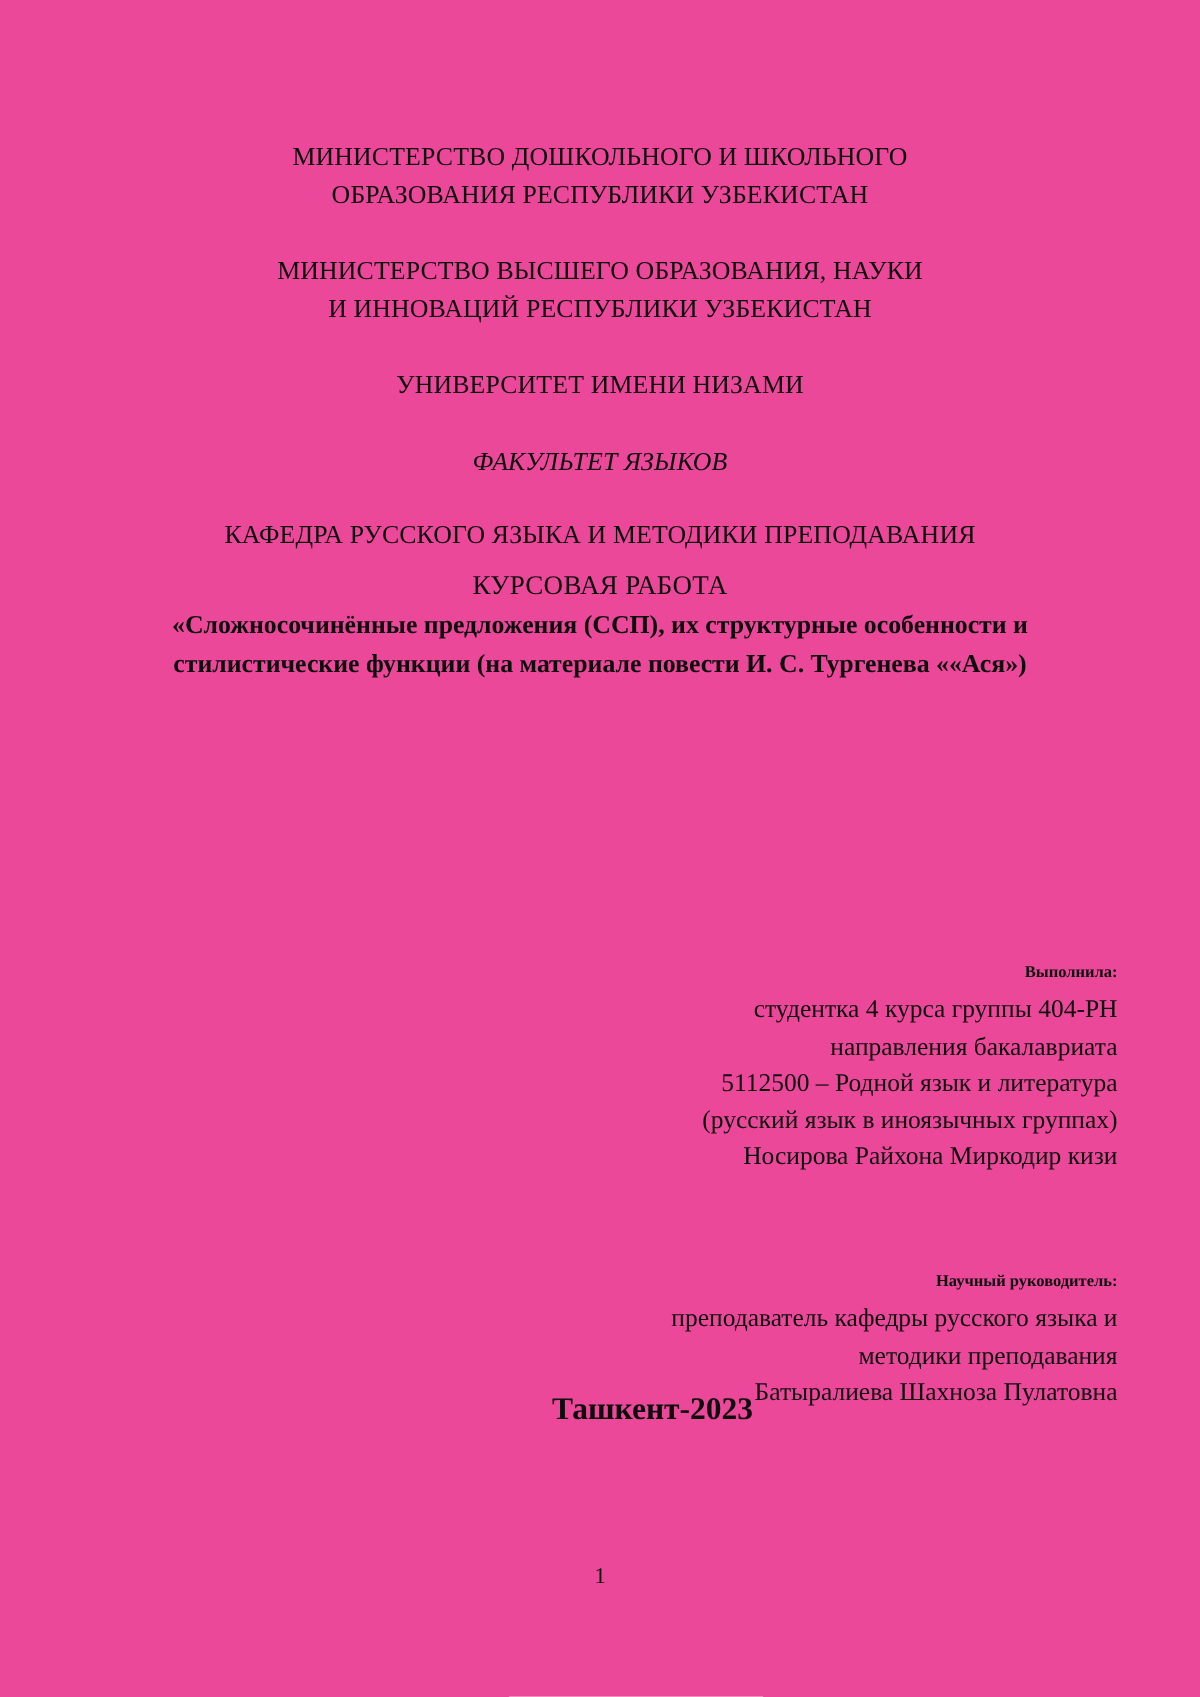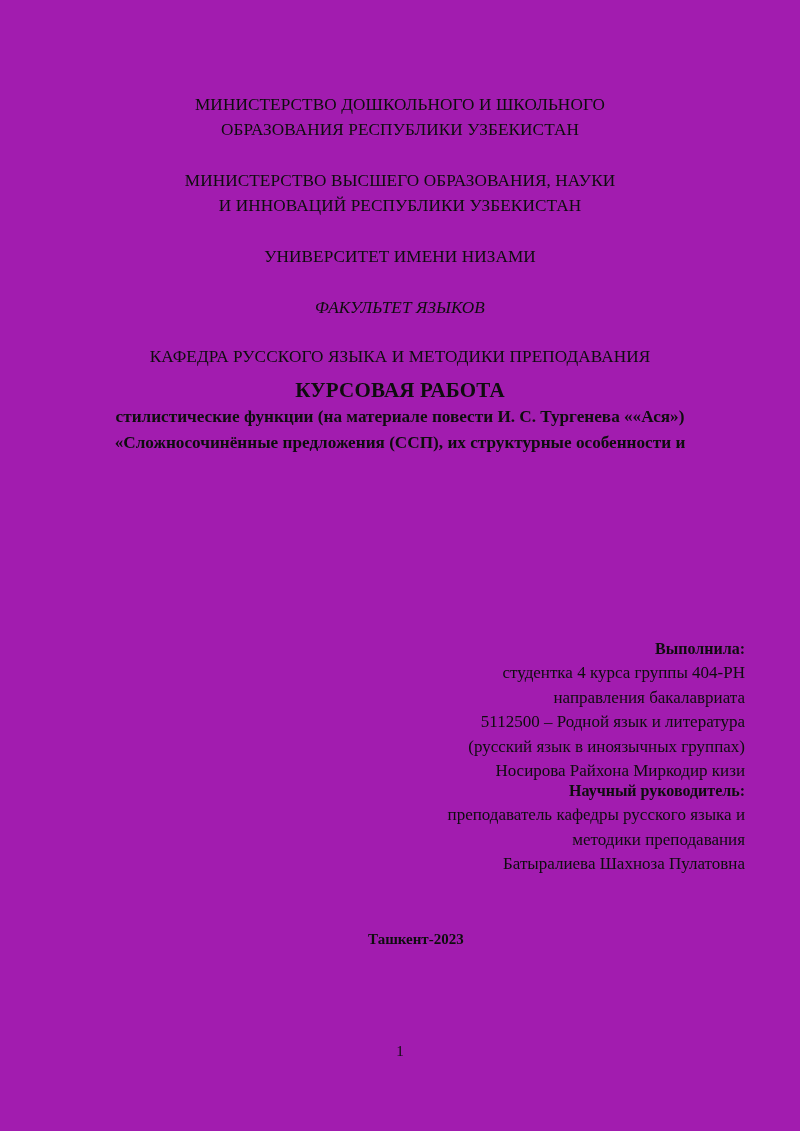--- a/index.html
+++ b/index.html
@@ -13,21 +13,21 @@
     height: 1131px;
     position: relative;
     font-family: "Liberation Serif", "DejaVu Serif", serif;
     color: #0d0d0d;
     overflow: hidden;
   }
 
   .page {
     position: absolute;
     inset: 0;
-    background: #a21caf;
+    background: #ec4899;
   }
 
   
   .org-block {
     position: absolute;
     left: 90px;
     right: 90px;
     top: 92px;
     text-align: center;
   }
@@ -53,22 +53,22 @@
 
   
   .work-block {
     position: absolute;
     left: 60px;
     right: 60px;
     top: 378px;
     text-align: center;
   }
   .work-type {
-    font-size: 21px;
-    font-weight: 700;
+    font-size: 18px;
+    font-weight: 400;
     line-height: 24px;
     letter-spacing: 0.2px;
   }
   .work-on-topic {
     font-size: 17px;
     font-weight: 400;
     line-height: 24px;
     margin-top: 1px;
   }
   .work-title {
@@ -83,45 +83,45 @@
   .author-block {
     position: absolute;
     right: 55px;
     top: 636px;
     text-align: right;
     width: 420px;
   }
   .supervisor-block {
     position: absolute;
     right: 55px;
-    top: 778px;
+    top: 842px;
     text-align: right;
     width: 420px;
   }
   .credit-head {
-    font-size: 16px;
+    font-size: 11px;
     font-weight: 700;
     line-height: 25px;
     display: block;
     font-family: Liberation Serif, serif;
   }
   .credit-line {
     font-size: 17px;
     font-weight: 400;
     line-height: 24.6px;
     display: block;
     white-space: nowrap;
   }
 
   
   .cityyear {
     position: absolute;
     left: 368px;
     top: 927px;
-    font-size: 15px;
+    font-size: 21px;
     font-weight: 700;
     line-height: 24px;
     white-space: nowrap;
   }
 
   
   .page-number {
     position: absolute;
     left: 0;
     right: 0;
@@ -159,22 +159,22 @@
 
     <div class="org-group kafedra">
       <span class="org-line">КАФЕДРА РУССКОГО ЯЗЫКА И МЕТОДИКИ ПРЕПОДАВАНИЯ</span>
     </div>
 
   </div>
 
   <div class="work-block">
     <div class="work-type">КУРСОВАЯ РАБОТА</div>
     <div class="work-title">
+      <span class="tline">«Сложносочинённые предложения (ССП), их структурные особенности и</span>
       <span class="tline">стилистические функции (на материале повести И. С. Тургенева ««Ася»)</span>
-      <span class="tline">«Сложносочинённые предложения (ССП), их структурные особенности и</span>
     </div>
   </div>
 
   <div class="author-block">
     <span class="credit-head">Выполнила:</span>
     <span class="credit-line">студентка 4 курса группы 404-РН</span>
     <span class="credit-line">направления бакалавриата</span>
     <span class="credit-line">5112500 – Родной язык и литература</span>
     <span class="credit-line">(русский язык в иноязычных группах)</span>
     <span class="credit-line">Носирова Райхона Миркодир кизи</span>

